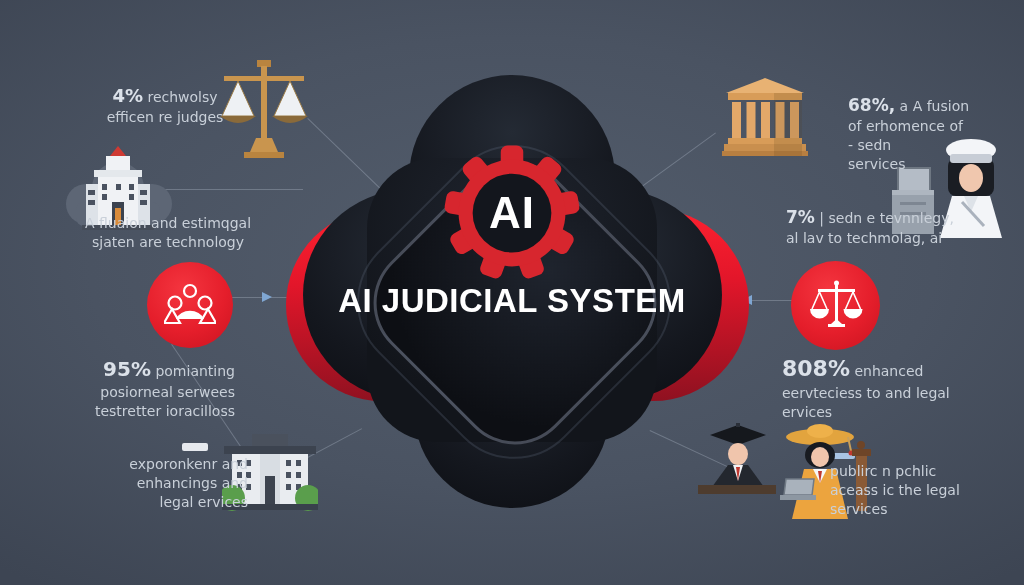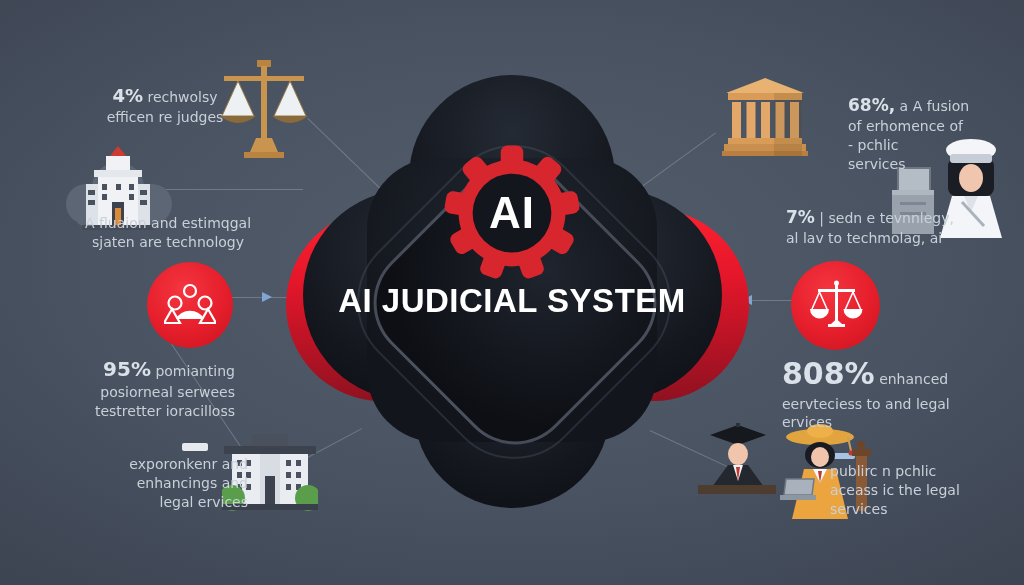--- a/index.html
+++ b/index.html
@@ -32,21 +32,21 @@
     letter-spacing:1px;font-family:"Liberation Sans",sans-serif;}
   .title{position:absolute;left:312px;top:282px;width:400px;text-align:center;color:#ffffff;
     font-size:33px;font-weight:800;letter-spacing:0.5px;font-family:"Liberation Sans",sans-serif;}
   .subtitle{position:absolute;left:362px;top:336px;width:300px;text-align:center;color:#eef1f5;
     font-size:25px;font-weight:400;letter-spacing:3px;font-family:"Liberation Sans",sans-serif;}
   
   .t{position:absolute;color:#c9d0d9;font-size:14px;line-height:1.35;z-index:6;}
   .t .stat{font-weight:bold;color:#dbe1e9;}
   .t.center{text-align:center;}
   .t.right{text-align:right;}
-  .s18{font-size:18px;} .s20{font-size:20px;} .s22{font-size:30px;} .s17{font-size:17px;}
+  .s18{font-size:18px;} .s20{font-size:20px;} .s22{font-size:22px;} .s17{font-size:17px;}
   .dash{position:absolute;border-radius:2px;}
   .badge{position:absolute;border-radius:50%;
     background:radial-gradient(circle at 42% 32%, #f4353f 0%, #e51e2b 55%, #c8131f 100%);
     display:flex;align-items:center;justify-content:center;z-index:5;}
   .icon{z-index:5;}
 </style>
 </head>
 <body>
 
 <div class="stage">
@@ -236,21 +236,21 @@
       <rect x="6" y="62" width="74" height="6" fill="#d89c58"></rect>
       <rect x="2" y="68" width="82" height="7" fill="#c98f4e"></rect>
       <rect x="0" y="75" width="86" height="5" fill="#b87f41"></rect>
       <rect x="52" y="17" width="28" height="63" fill="rgba(90,60,25,0.16)"></rect>
     </svg>
   </div>
 
   <div class="t" style="left:816px;top:94px;width:170px;margin-left:32px;">
     <div><span class="stat s17">68%,</span><span> a A fusion</span></div>
     <div>of erhomence of</div>
-    <div>- pchlic</div>
+    <div>- sedn</div>
     <div>services</div>
   </div>
 
   <div class="abs icon" style="left:892px;top:128px;">
     <svg width="115" height="110" viewBox="0 0 115 110">
       <rect x="6" y="40" width="32" height="24" fill="#b4bcc6" stroke="#6e7782" stroke-width="2"></rect>
       <rect x="0" y="62" width="42" height="44" fill="#98a1ac"></rect>
       <rect x="0" y="62" width="42" height="5" fill="#aeb6c0"></rect>
       <rect x="8" y="74" width="26" height="3" fill="#7d8692"></rect>
       <rect x="8" y="84" width="26" height="3" fill="#7d8692"></rect>

